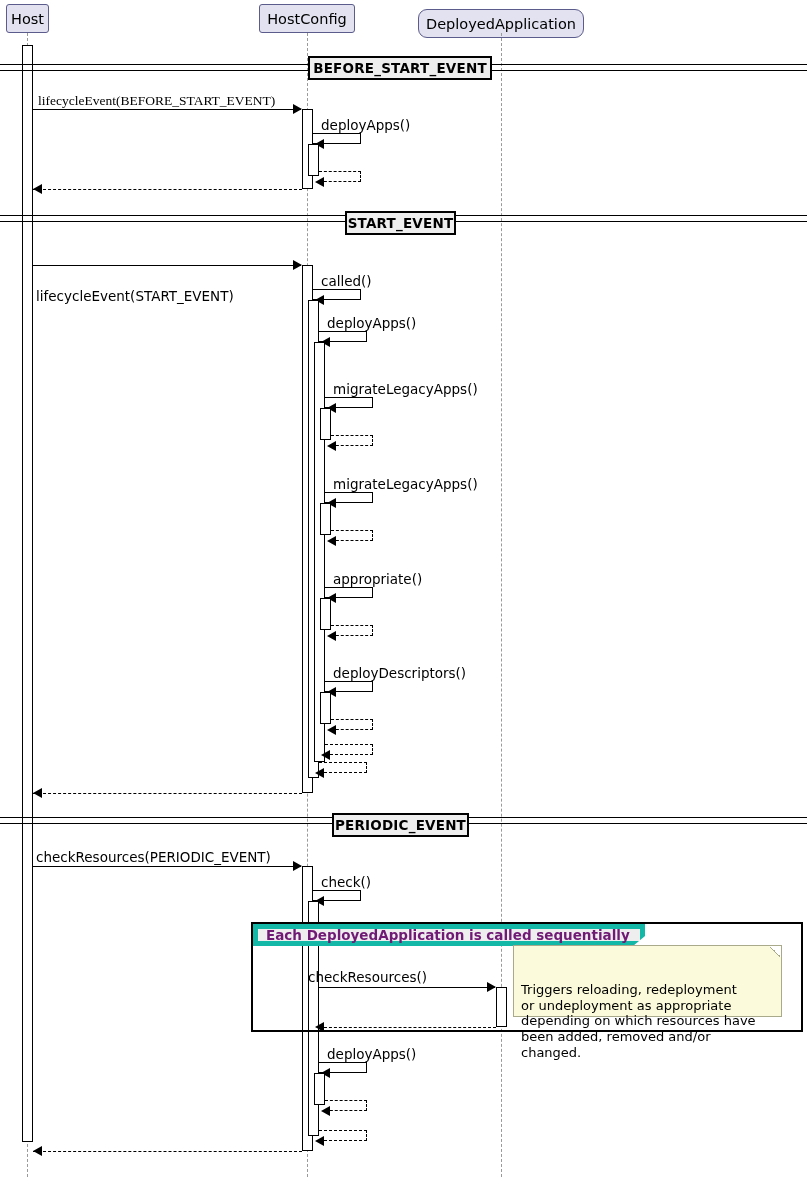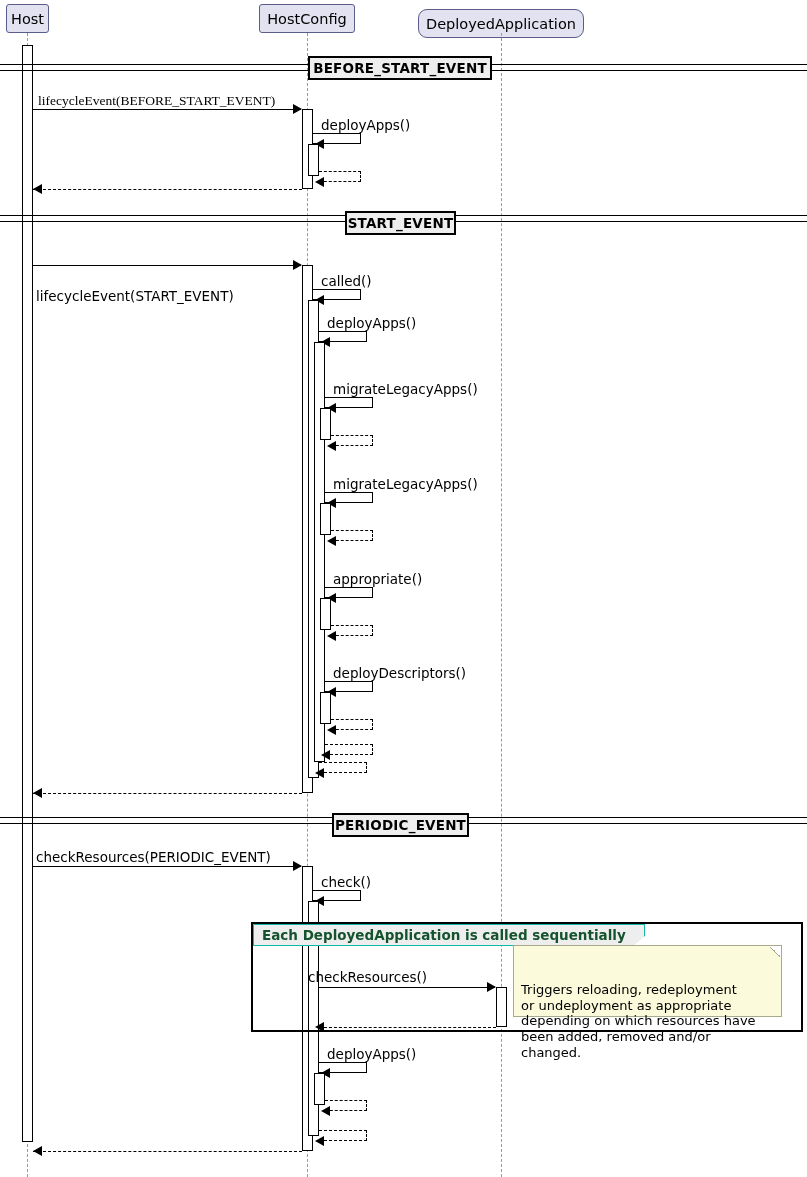--- a/index.html
+++ b/index.html
@@ -31,22 +31,22 @@
   
   .lbl{position:absolute;font-size:13.5px;color:#000;white-space:nowrap;line-height:1;}
   
   .divline{position:absolute;height:0;border-top:1px solid #000;}
   .divbox{position:absolute;box-sizing:border-box;background:#EEEEEE;
     border:2px solid #000;font-size:13.5px;font-weight:bold;color:#000;
     display:flex;align-items:center;justify-content:center;white-space:nowrap;
     height:24px;letter-spacing:.2px;}
   
   .groupframe{position:absolute;box-sizing:border-box;border:2px solid #000;background:transparent;}
-  .grouptab{position:absolute;box-sizing:border-box;background:#EEEEEE;border:1px solid #14b8a6;
-    font-size:13.5px;font-weight:bold;color:#14532d;height:22px;
+  .grouptab{position:absolute;box-sizing:border-box;background:#EEEEEE;border:5px solid #14b8a6;
+    font-size:13.5px;font-weight:bold;color:#701a75;height:22px;
     display:flex;align-items:center;padding-left:8px;padding-right:20px;white-space:nowrap;
     clip-path:polygon(0 0,100% 0,100% 55%,calc(100% - 12px) 100%,0 100%);}
   
   .note{position:absolute;box-sizing:border-box;background:#FBFBDB;border:1px solid #A9A98B;
     font-size:13px;color:#000;line-height:1.22;padding:4px 7px 4px 7px;white-space:pre-line;}
   .note .fold{position:absolute;top:0;right:0;width:11px;height:11px;
     background:linear-gradient(225deg,#fff 50%,#A9A98B 50%,#A9A98B 57%,#FBFBDB 57%);}
 </style>
 </head>
 <body>

